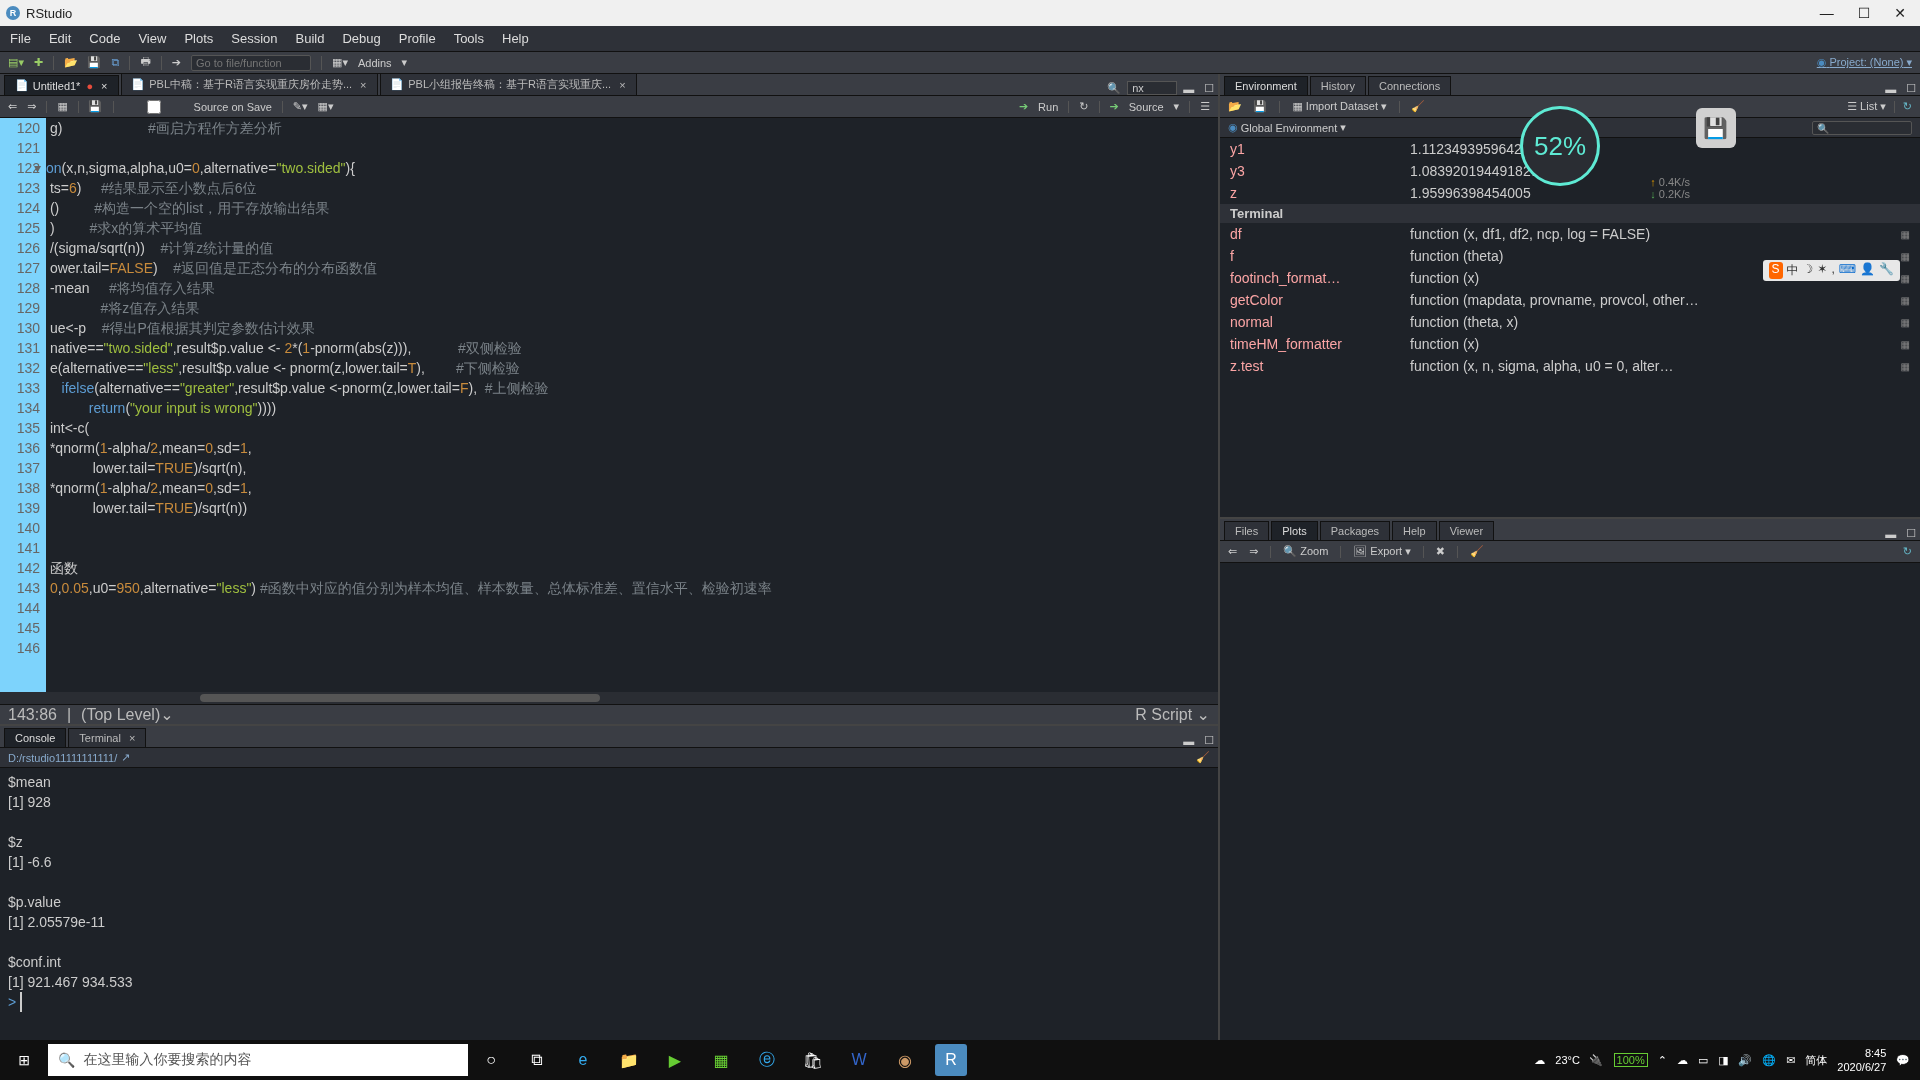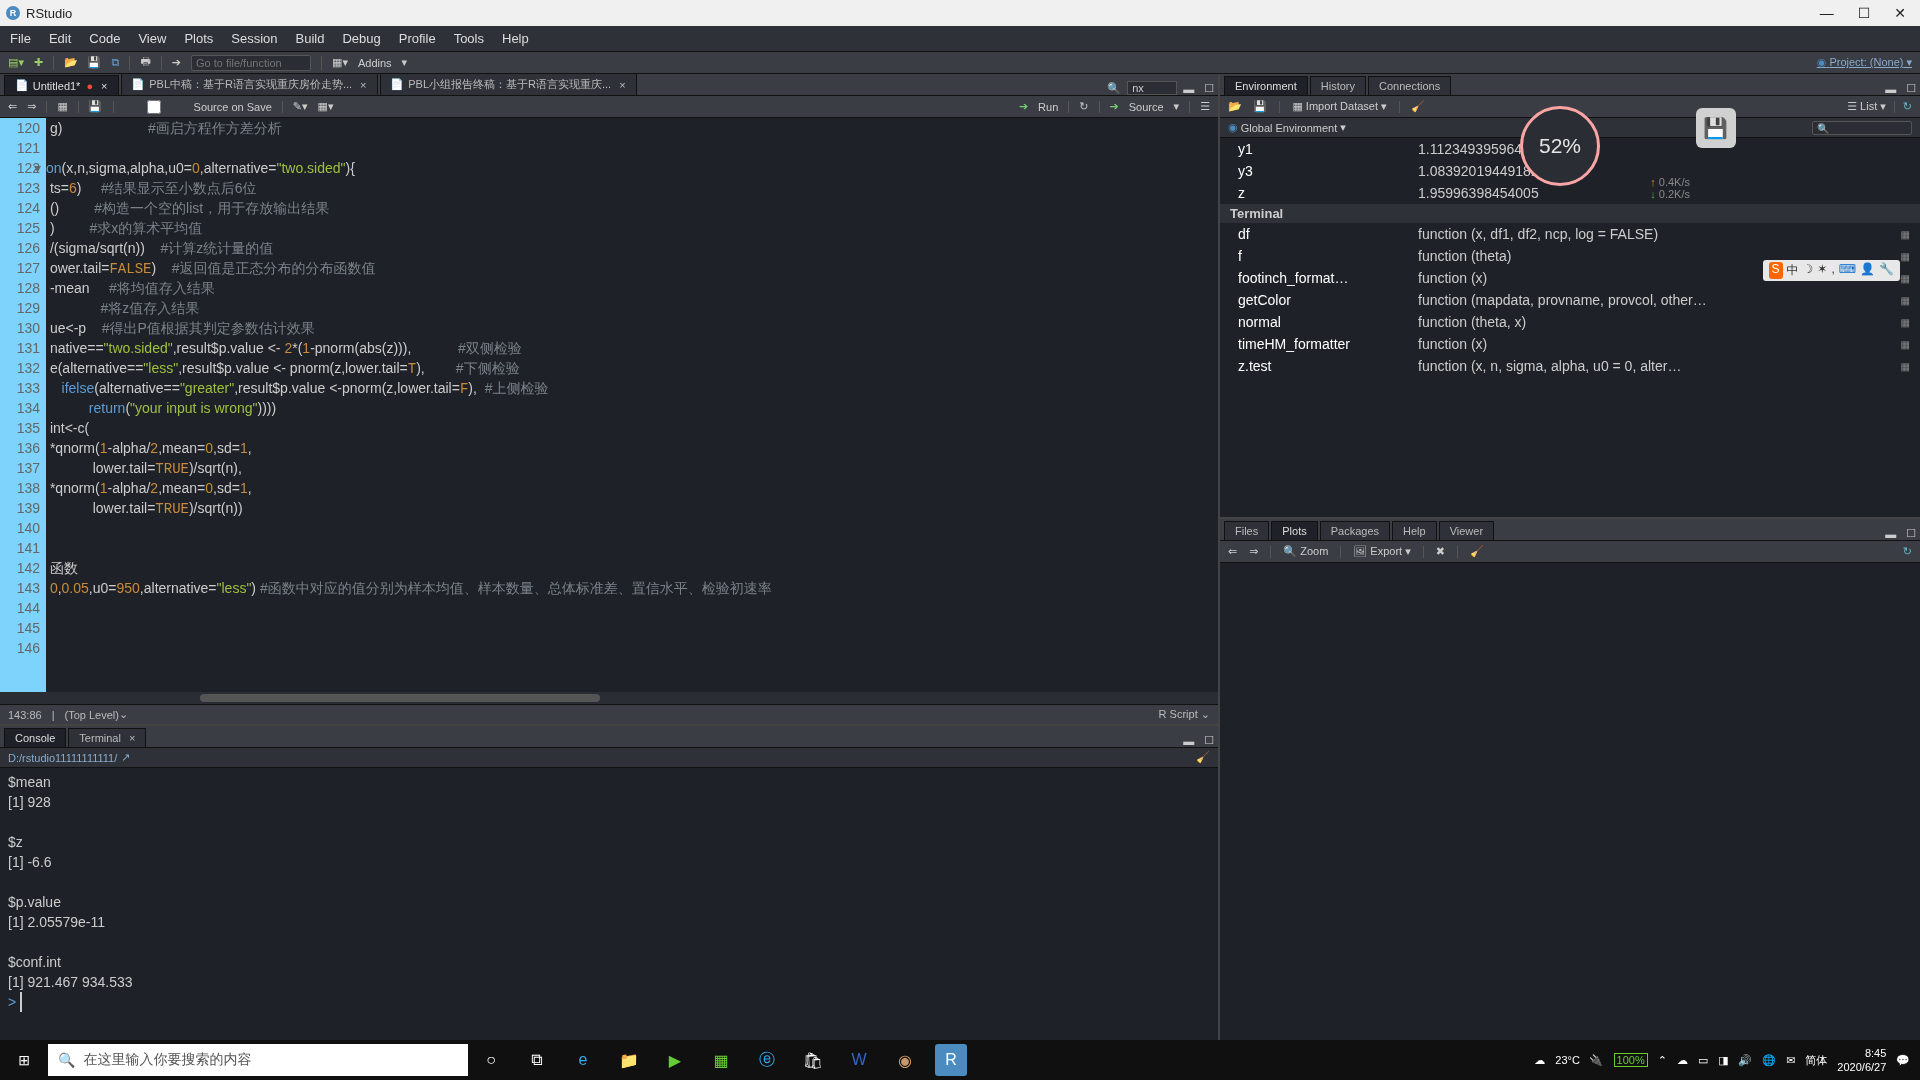--- a/index.html
+++ b/index.html
@@ -33,51 +33,51 @@
 
 .editor { flex: 1; display: flex; background: #1e2228; font-family: Consolas, monospace; font-size: 14px; overflow: hidden; position: relative; }
 .gutter { width: 46px; background: #7dd3fc; color: #666; text-align: right; padding-right: 6px; line-height: 20px; }
 .code { flex: 1; white-space: pre; color: #ccc; line-height: 20px; position: relative; }
 .code .line { height: 20px; }
 .kw { color: #5d9dd4; }
 .str { color: #9fbf3f; }
 .num { color: #c88b3c; }
 .op { color: #ccc; }
 .com { color: #7a8288; }
-.bool { color: #c88b3c; font-family: Liberation Mono, monospace; }
+.bool { color: #c88b3c; }
 .fn { color: #ccc; }
 
-.status-bar { height: 20px; background: #3a3d44; display: flex; align-items: center; padding: 0 8px; font-size: 11px; color: #bbb; border-top: 1px solid #111; }
+.status-bar { height: 20px; background: #3a3d44; display: flex; align-items: center; padding: 0 8px; font-size: 16px; color: #bbb; border-top: 1px solid #111; }
 .status-bar .right { margin-left: auto; }
 
 .console-area { height: 316px; display: flex; flex-direction: column; border-top: 2px solid #444; }
 .console-path { height: 20px; background: #2e3138; padding: 0 8px; font-size: 11px; color: #8ac; display: flex; align-items: center; border-bottom: 1px solid #111; }
 .console-out { flex: 1; background: #1e2228; font-family: Consolas, monospace; font-size: 14px; color: #ccc; padding: 4px 8px; white-space: pre; line-height: 20px; overflow: hidden; }
 .prompt { color: #5d9dd4; }
 
 .env-area { display: flex; flex-direction: column; height: 445px; border-bottom: 2px solid #444; }
 .env-toolbar { height: 22px; background: #3a3d44; display: flex; align-items: center; padding: 0 8px; gap: 12px; font-size: 11px; border-bottom: 1px solid #111; }
 .env-toolbar .right { margin-left: auto; display: flex; gap: 8px; align-items: center; }
 .env-toolbar .sep { width: 1px; height: 12px; background: #555; }
 .env-scope { height: 20px; background: #2e3138; display: flex; align-items: center; padding: 0 8px; font-size: 11px; border-bottom: 1px solid #111; }
 .env-scope .search { margin-left: auto; width: 100px; background: #2a2d33; border: 1px solid #555; height: 14px; border-radius: 2px; }
 .env-list { flex: 1; font-family: Consolas, monospace; font-size: 14px; overflow: hidden; }
 .env-row { display: flex; height: 22px; align-items: center; padding: 0 10px; }
-.env-name { width: 180px; color: #ffffff; margin-left: 8px; }
+.env-name { width: 180px; color: #fca5a5; }
 .env-val { color: #ccc; }
 .env-header { background: #2e3138; font-weight: bold; color: #ccc; padding: 2px 10px; font-size: 13px; }
 .env-row .grid-btn { margin-left: auto; color: #888; font-size: 10px; }
 
 .plots-area { flex: 1; display: flex; flex-direction: column; }
 .plots-toolbar { height: 22px; background: #3a3d44; display: flex; align-items: center; padding: 0 8px; gap: 12px; font-size: 11px; border-bottom: 1px solid #111; }
 .plots-toolbar .right { margin-left: auto; display: flex; gap: 8px; }
 .plots-toolbar .sep { width: 1px; height: 12px; background: #555; }
 .plots-body { flex: 1; background: #1e2228; }
 
-.overlay-widget { position: absolute; top: 106px; right: 320px; width: 80px; height: 80px; border: 3px solid #fca5a5; border-radius: 50%; background: #2a2d33; display: flex; align-items: center; justify-content: center; font-size: 21px; color: #e5e5e5; z-index: 10; }
+.overlay-widget { position: absolute; top: 106px; right: 320px; width: 80px; height: 80px; border: 3px solid #5eead4; border-radius: 50%; background: #2a2d33; display: flex; align-items: center; justify-content: center; font-size: 26px; color: #5eead4; z-index: 10; }
 .overlay-speed { position: absolute; top: 176px; right: 230px; font-size: 11px; color: #888; z-index: 10; }
 .overlay-toolbar { position: absolute; top: 260px; right: 20px; background: #e8e8e8; display: flex; gap: 4px; padding: 2px 6px; border-radius: 3px; z-index: 10; font-size: 12px; }
 .overlay-disk { position: absolute; top: 108px; right: 184px; width: 40px; height: 40px; background: #d0d0d0; border-radius: 6px; z-index: 10; display: flex; align-items: center; justify-content: center; font-size: 20px; }
 
 .taskbar { position: fixed; bottom: 0; left: 0; width: 1920px; height: 40px; background: #101010; display: flex; align-items: center; color: #fff; font-size: 12px; }
 .taskbar .start { width: 48px; text-align: center; font-size: 14px; }
 .taskbar .search { flex: 0 0 420px; height: 32px; background: #fff; color: #555; display: flex; align-items: center; padding: 0 10px; gap: 8px; font-size: 14px; }
 .taskbar .tbi { width: 46px; text-align: center; font-size: 16px; }
 .taskbar .tray { margin-left: auto; display: flex; align-items: center; gap: 10px; padding-right: 10px; font-size: 11px; }
 .taskbar .clock { text-align: right; line-height: 14px; }

